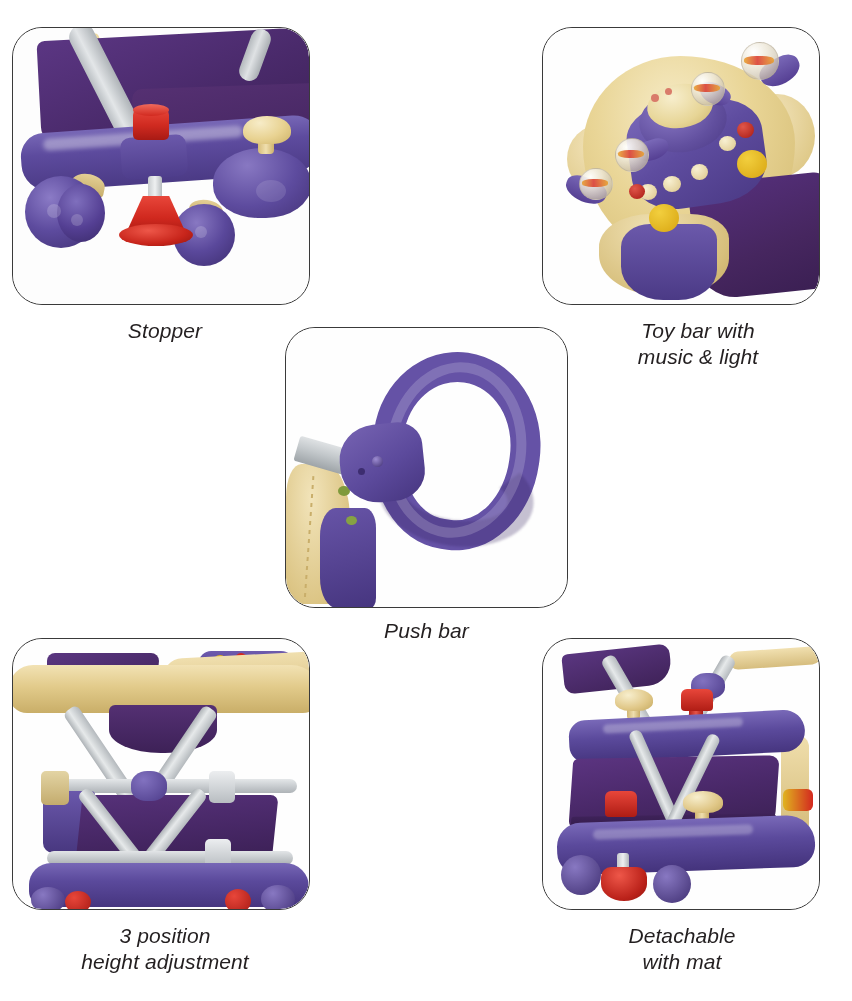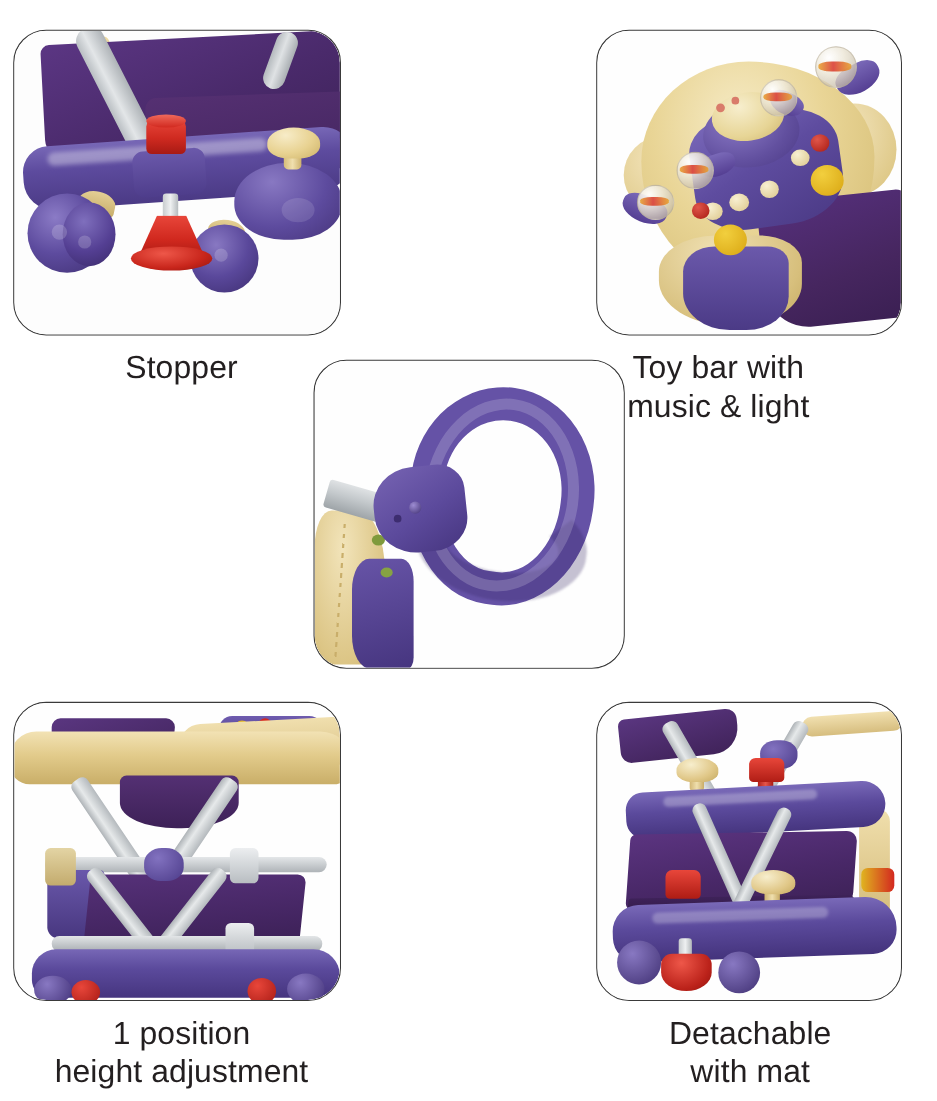--- a/index.html
+++ b/index.html
@@ -41,33 +41,34 @@
   .photo {
     position: absolute;
     inset: 0;
     overflow: hidden;
     border-radius: 29px;
   }
 
   .caption {
     position: absolute;
     text-align: center;
-    font-size: 29px;
+    font-size: 21px;
     line-height: 1.22;
     color: #231f20;
     letter-spacing: 0.1px;
     white-space: pre-line;
+    font-style: italic;
   }
 
   
   #card-stopper      { left: 12px;  top: 27px;  width: 298px; height: 278px; }
   #cap-stopper       { left: 0px;   top: 318px; width: 330px; }
 
   #card-toybar       { left: 542px; top: 27px;  width: 278px; height: 278px; }
-  #cap-toybar        { left: 503px; top: 318px; width: 300px; }
+  #cap-toybar        { left: 548px; top: 318px; width: 300px; }
 
   #card-pushbar      { left: 285px; top: 327px; width: 283px; height: 281px; }
   #cap-pushbar       { left: 285px; top: 618px; width: 283px; }
 
   #card-height       { left: 12px;  top: 638px; width: 298px; height: 272px; }
   #cap-height        { left: 0px;   top: 923px; width: 330px; }
 
   #card-footmat      { left: 542px; top: 638px; width: 278px; height: 272px; }
   #cap-footmat       { left: 532px; top: 923px; width: 300px; }
 
@@ -627,20 +628,21 @@
           <div class="sh loop-outer"></div>
           <div class="sh loop-shade"></div>
           <div class="sh loop-hl"></div>
           <div class="sh hub2"></div>
           <div class="sh hub-screw"></div>
           <div class="sh hub-screw2"></div>
         </div>
       </div>
     </div>
   </div>
+  <div class="caption" id="cap-pushbar">Push bar</div>
 
   <div class="feature" id="card-height">
     <div class="photo-frame">
       <div class="photo">
         <div class="art" id="art-height">
           <div class="sh bg"></div>
           <div class="sh top-fab"></div>
           <div class="sh toy-cluster"></div>
           <div class="sh toy-dot1"></div>
           <div class="sh toy-dot2"></div>
@@ -662,21 +664,21 @@
           <div class="sh clamp-r2"></div>
           <div class="sh base-frame"></div>
           <div class="sh wheel-s1"></div>
           <div class="sh wheel-s2"></div>
           <div class="sh red-w1"></div>
           <div class="sh red-w2"></div>
         </div>
       </div>
     </div>
   </div>
-  <div class="caption" id="cap-height">1 position
+  <div class="caption" id="cap-height">3 position
 height adjustment</div>
 
   <div class="feature" id="card-footmat">
     <div class="photo-frame">
       <div class="photo">
         <div class="art" id="art-footmat">
           <div class="sh bg"></div>
           <div class="sh canopy"></div>
           <div class="sh cream-top"></div>
           <div class="xbar fx1"></div>

